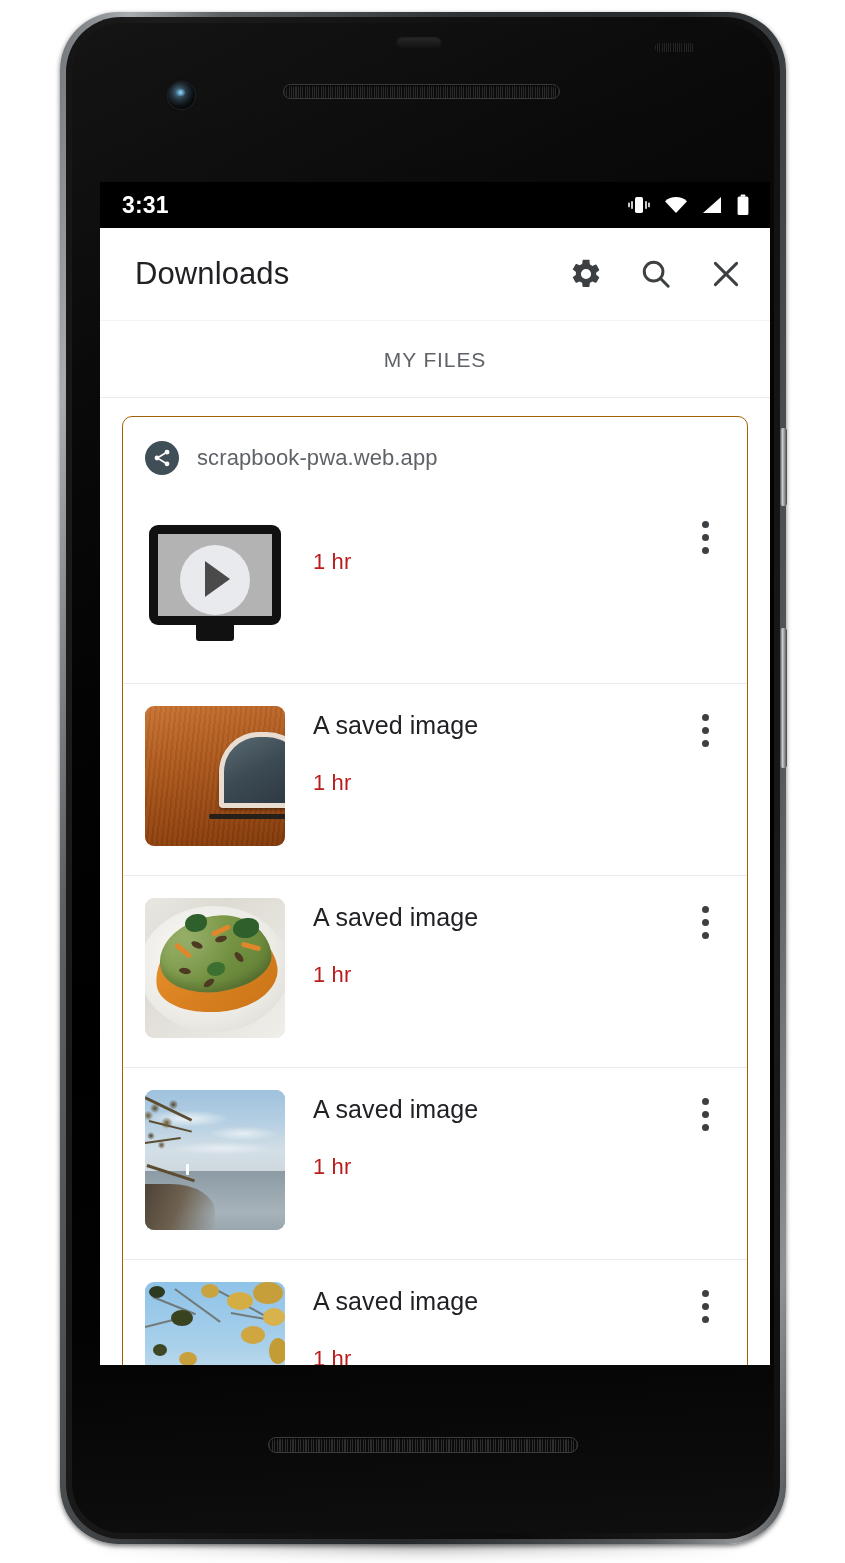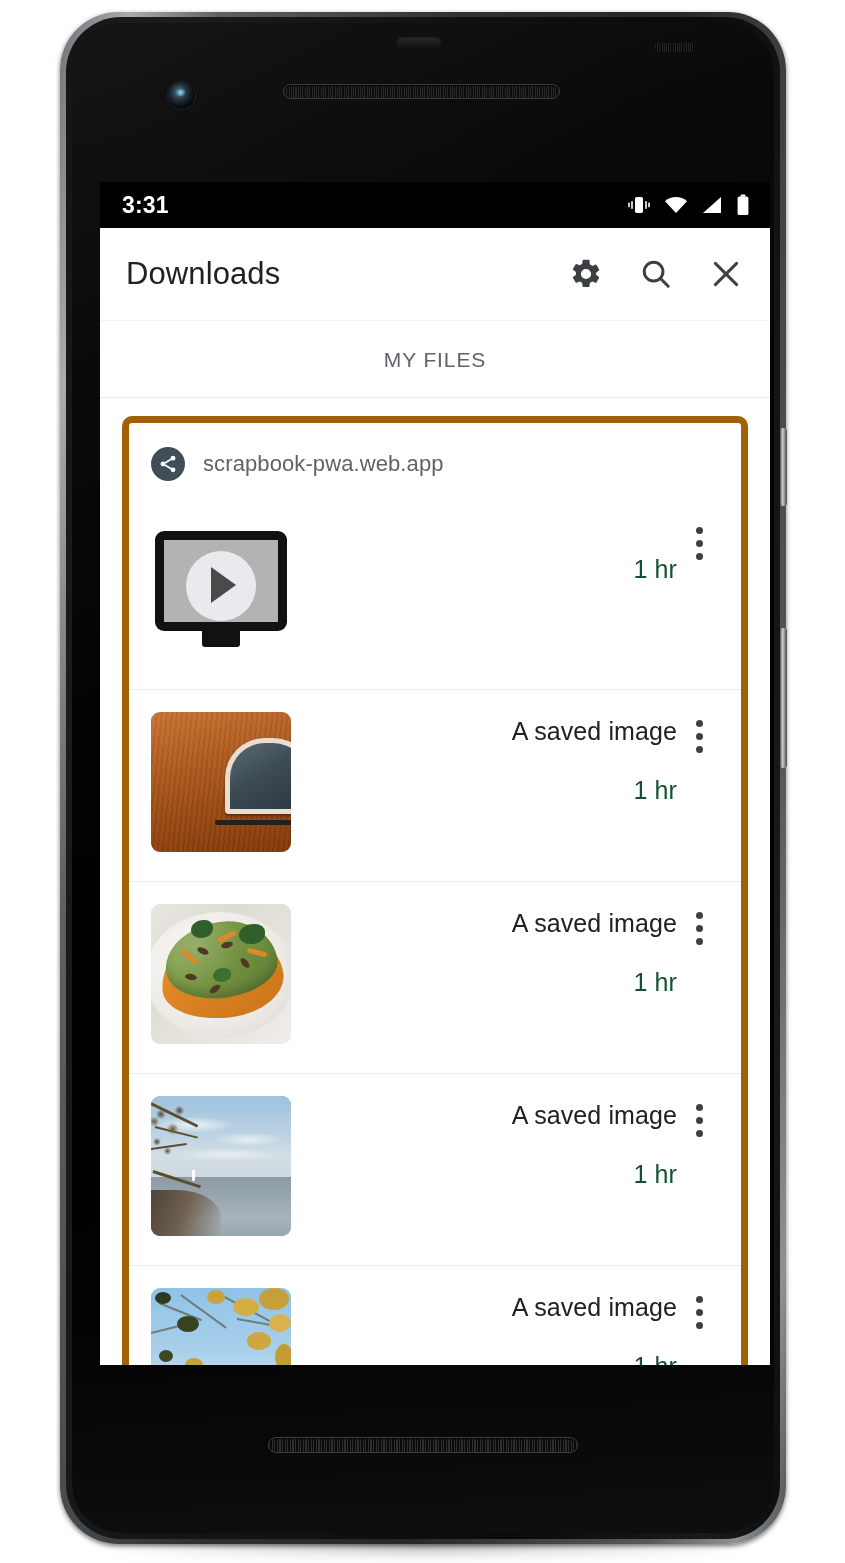--- a/index.html
+++ b/index.html
@@ -163,21 +163,21 @@
     gap: 13px;
   }
   .status-icons svg { display: block; }
 
   
   .toolbar {
     height: 92px;
     background: #ffffff;
     display: flex;
     align-items: center;
-    padding: 0 20px 0 26px;
+    padding: 0 20px 0 35px;
     position: relative;
   }
   .toolbar-title {
     font-size: 31px;
     color: #202124;
     font-weight: normal;
     letter-spacing: .1px;
     flex: 1;
   }
   .toolbar-actions { display: flex; align-items: center; gap: 22px; }
@@ -227,24 +227,23 @@
   .content {
     position: absolute;
     top: 216px; left: 0; right: 0; bottom: 0;
     background: #ffffff;
     overflow: hidden;
     padding: 0 22px;
   }
   .card {
     margin-top: 18px;
     background: #ffffff;
-    border: 7px solid #a16207;
+    border: 1px solid #a16207;
     border-radius: 10px;
     overflow: hidden;
-    text-align: right;
   }
   .card-site {
     display: flex;
     align-items: center;
     gap: 18px;
     padding: 24px 0 16px 22px;
   }
   .site-avatar {
     width: 34px; height: 34px;
     border-radius: 50%;
@@ -285,22 +284,22 @@
     min-width: 0;
   }
   .row-title {
     font-size: 25px;
     color: #202124;
     letter-spacing: .1px;
     line-height: 1.1;
   }
   .row-sub {
     margin-top: 30px;
-    font-size: 25px;
-    color: #14532d;
+    font-size: 22px;
+    color: #b91c1c;
     letter-spacing: .1px;
   }
   .row-menu {
     width: 44px; height: 44px;
     display: flex; flex-direction: column;
     align-items: center; justify-content: center;
     gap: 6px;
     flex: 0 0 auto;
     margin-top: 2px;
     cursor: pointer;

